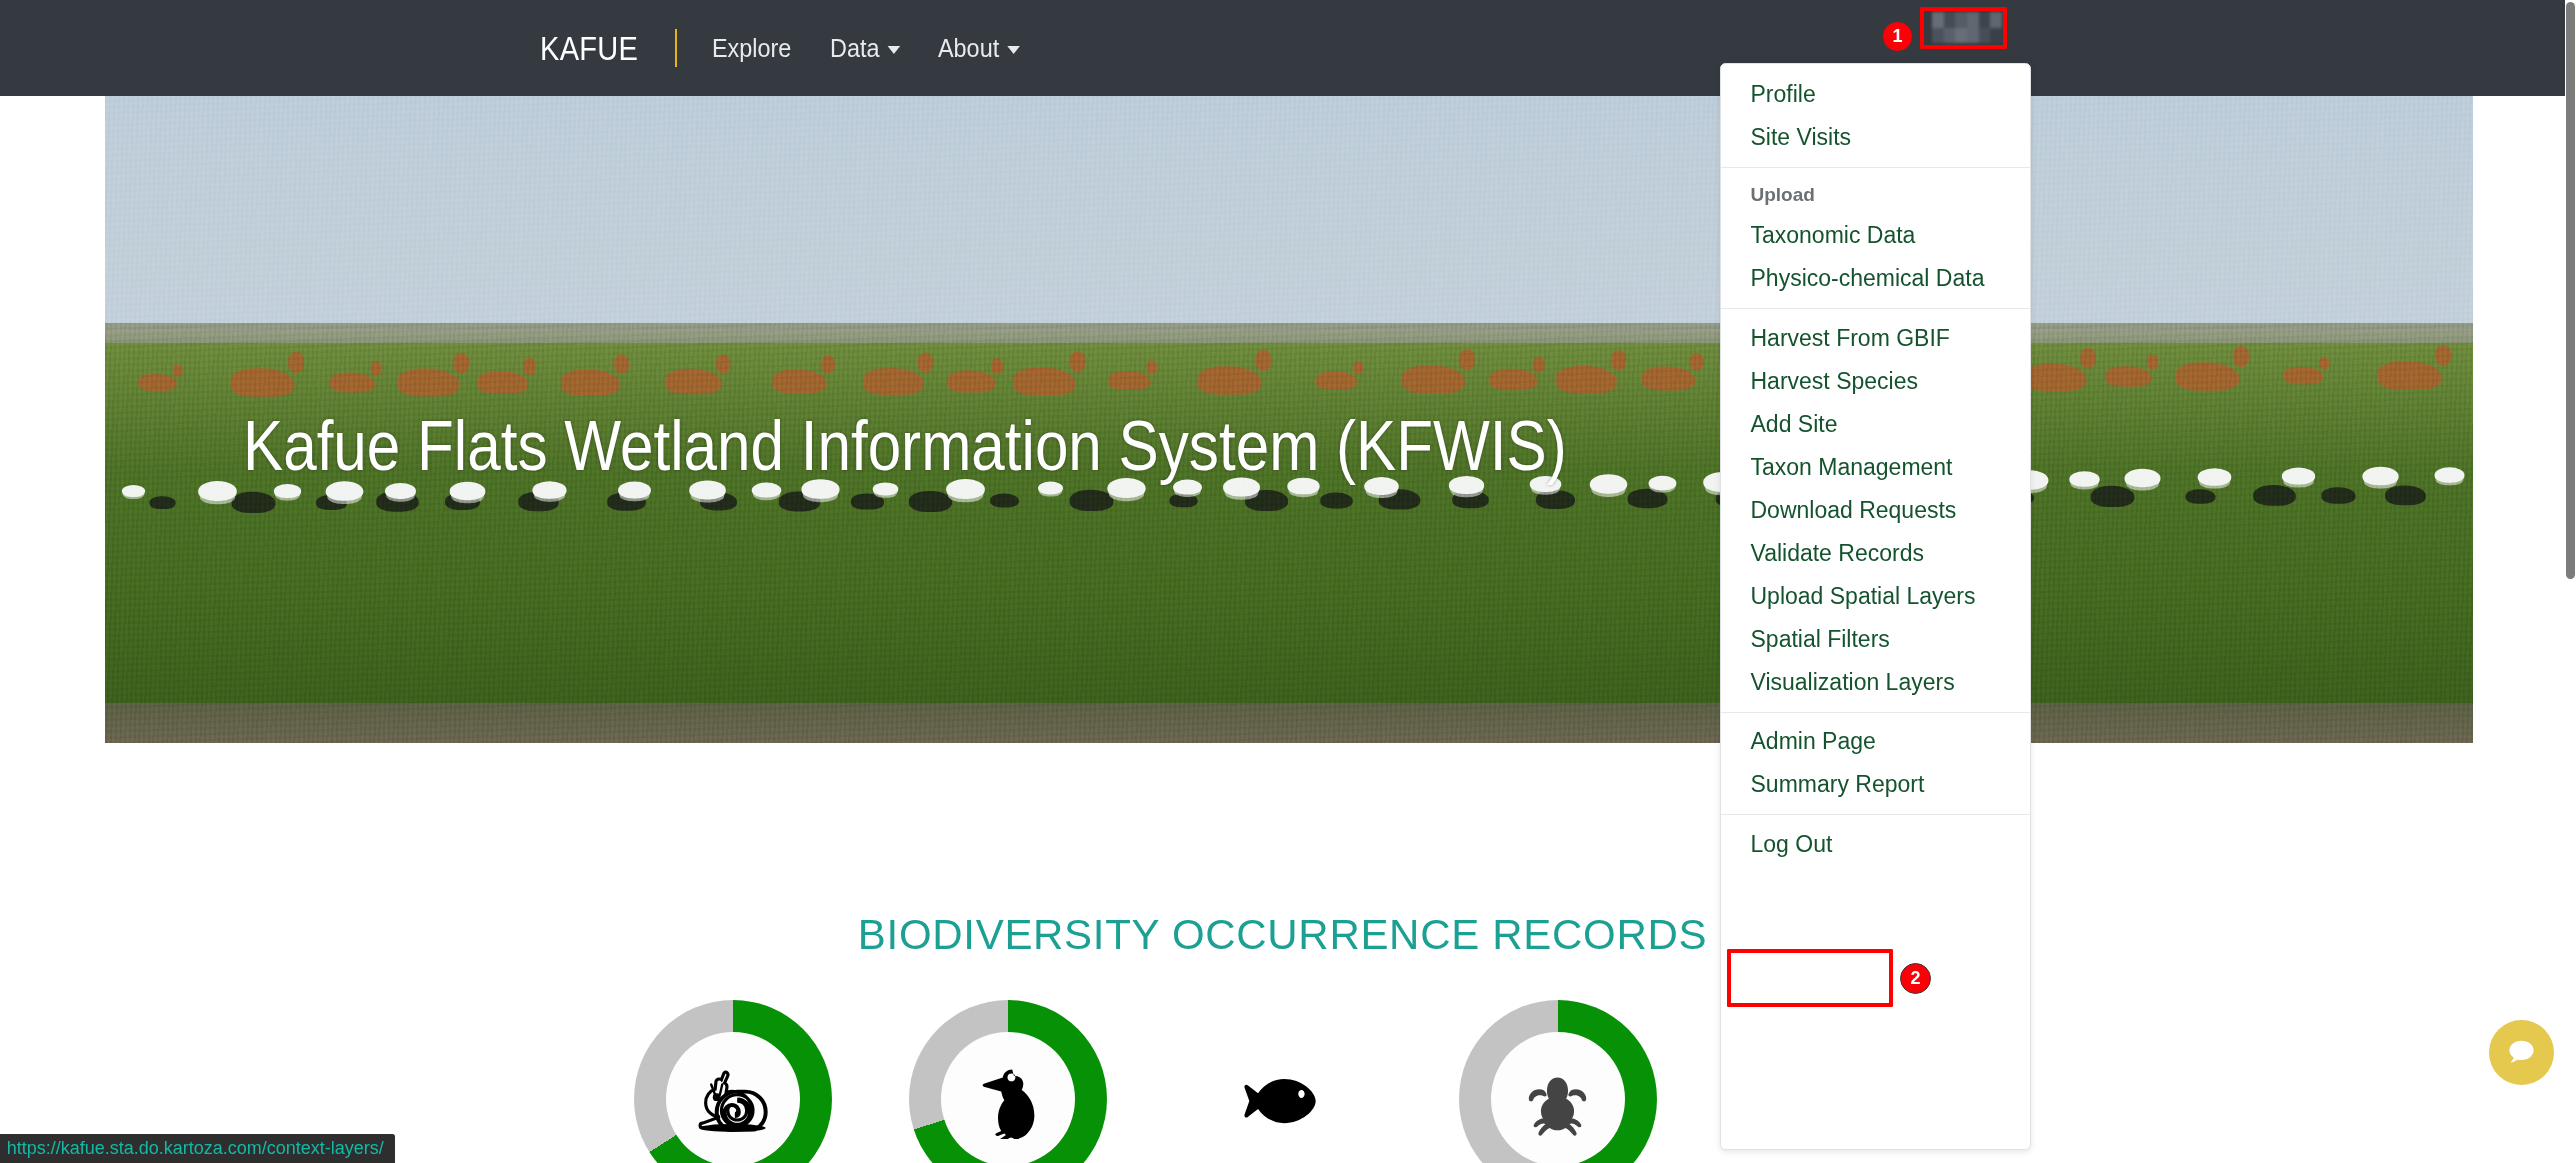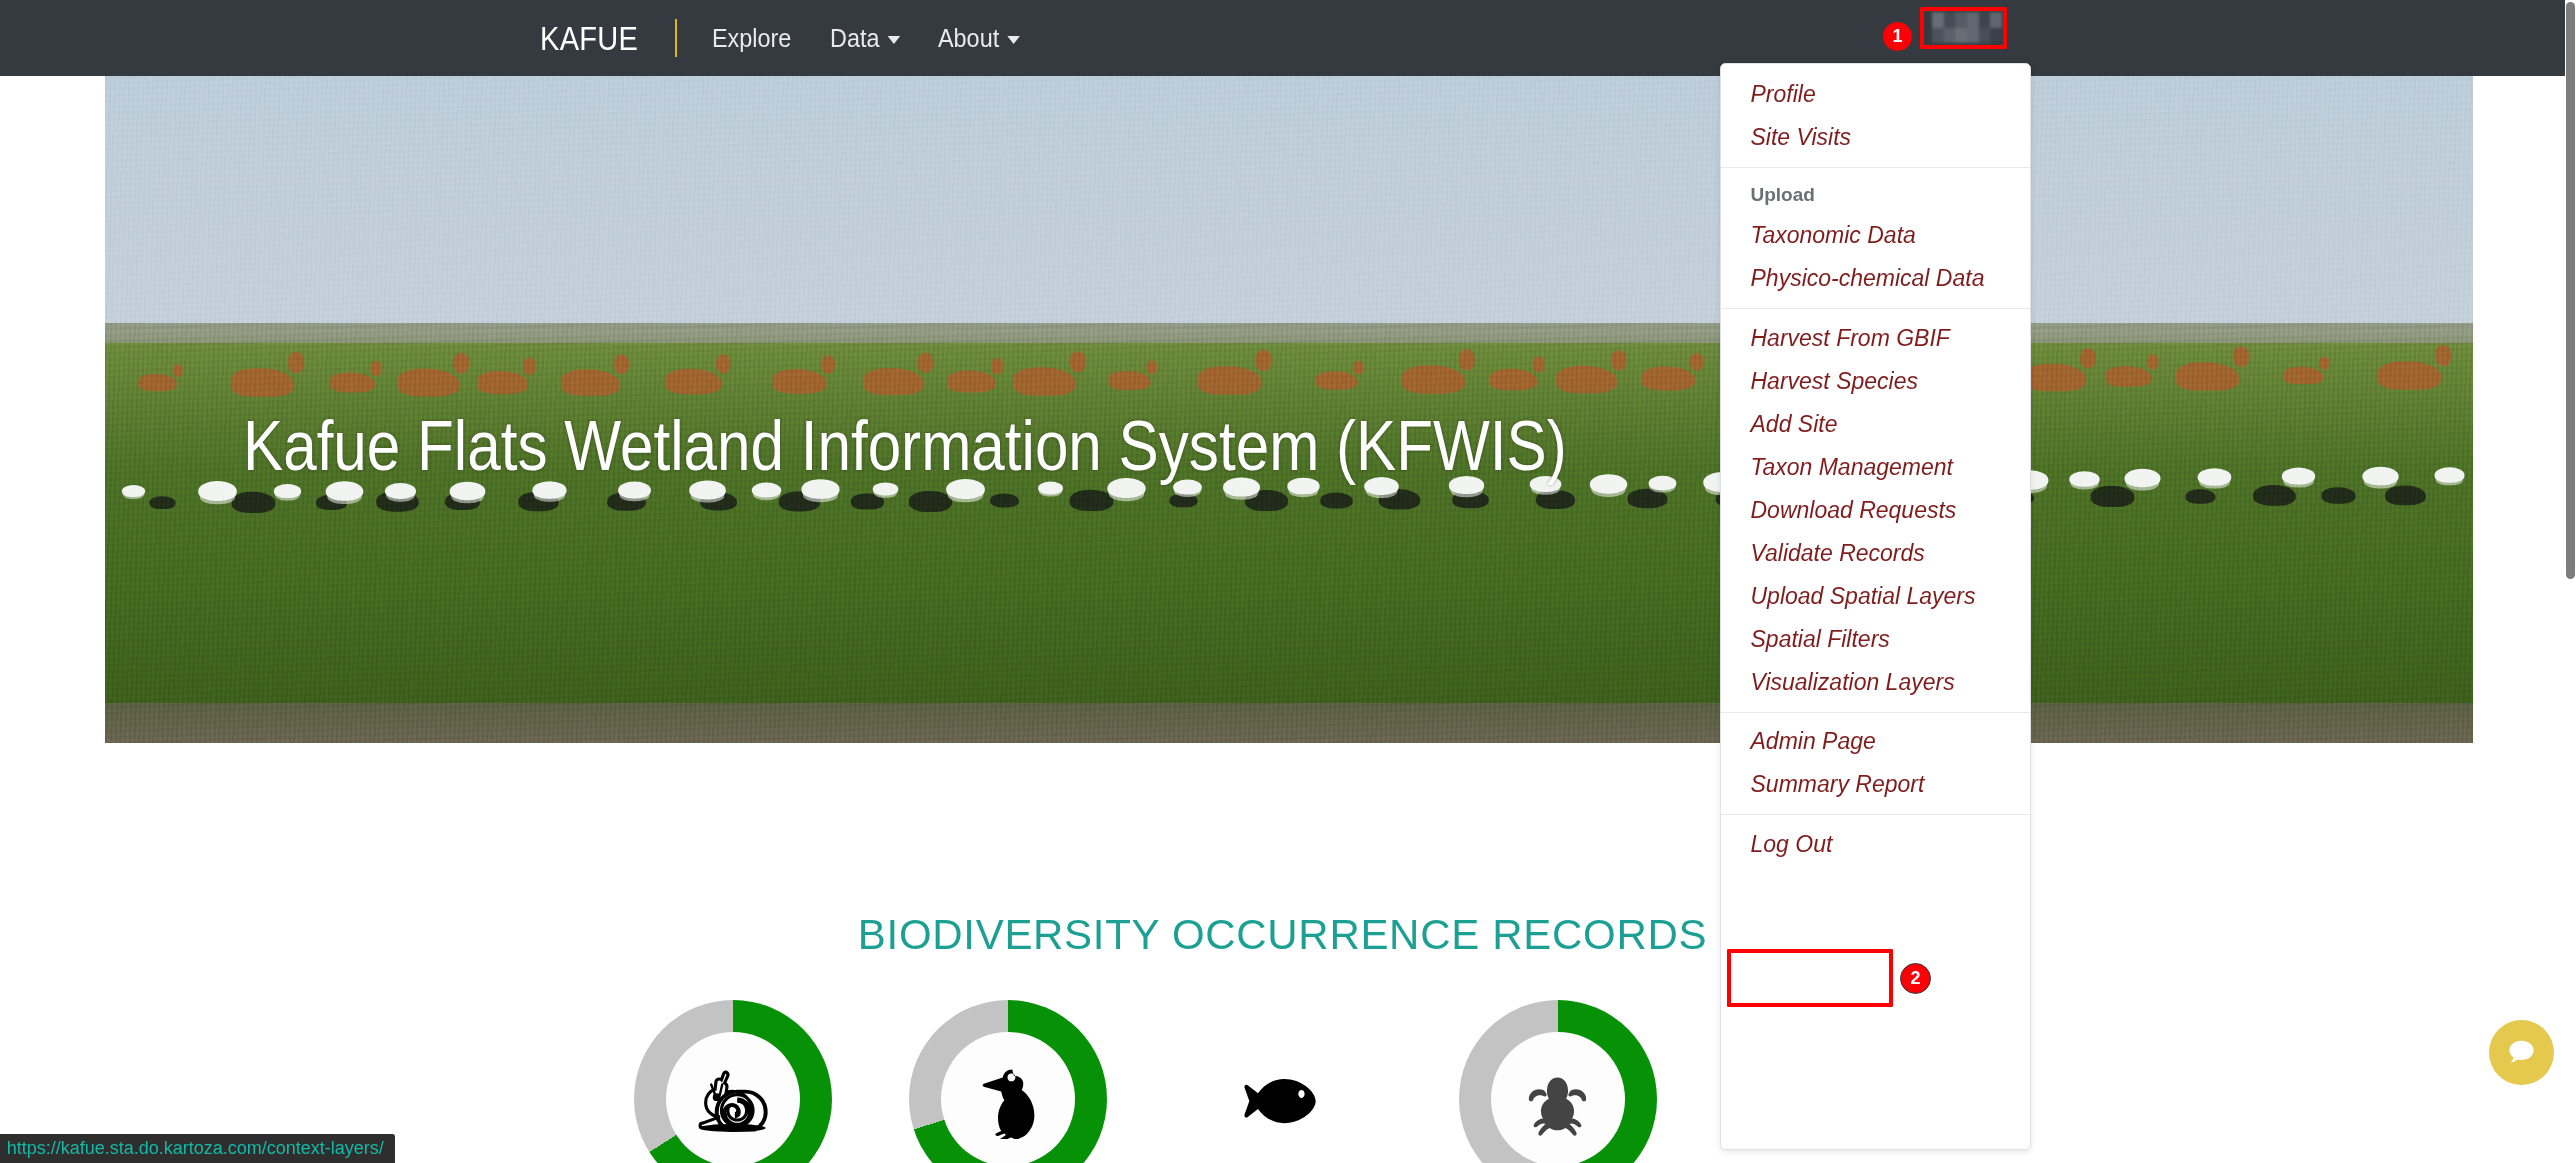--- a/index.html
+++ b/index.html
@@ -7,21 +7,21 @@
   html, body {
     width:2576px; height:1164px;
     overflow:hidden;
     background:#ffffff;
     font-family:"Liberation Sans", sans-serif;
   }
   #page { position:relative; width:2576px; height:1164px; background:#fff; }
 
   
   .navbar {
-    position:absolute; left:0; top:0; width:2565px; height:76px;
+    position:absolute; left:0; top:0; width:2565px; height:96px;
     background:#343a40;
     display:flex; align-items:center;
     z-index:40;
   }
   .brand {
     margin-left:540px;
     color:#ffffff;
     font-size:33px;
     font-family:"Liberation Sans Narrow","Liberation Sans",sans-serif;
     font-weight:400;
@@ -151,23 +151,23 @@
     background:#ffffff;
     border:0.7px solid #dfe2e6;
     border-radius:5.4px;
     box-shadow:0 1.3px 6px rgba(0,0,0,.10);
     z-index:50;
     padding:9.4px 0 9.4px 0;
   }
   .dd-item {
     height:43px; display:flex; align-items:center;
     padding-left:29.5px;
-    color:#7f1d1d; font-size:23px;
+    color:#14532d; font-size:23px;
     font-family:"Liberation Sans", sans-serif;
-    cursor:pointer; white-space:nowrap;font-style:italic;
+    cursor:pointer; white-space:nowrap;
   }
   .dd-header {
     height:38px; display:flex; align-items:center;
     padding-left:29.5px;
     color:#6b7075; font-size:19px; font-weight:bold;
     font-family:"Liberation Sans", sans-serif;
   }
   .dd-sep { height:0.7px; background:#e6e8ea; margin:8px 0; }
 
   

